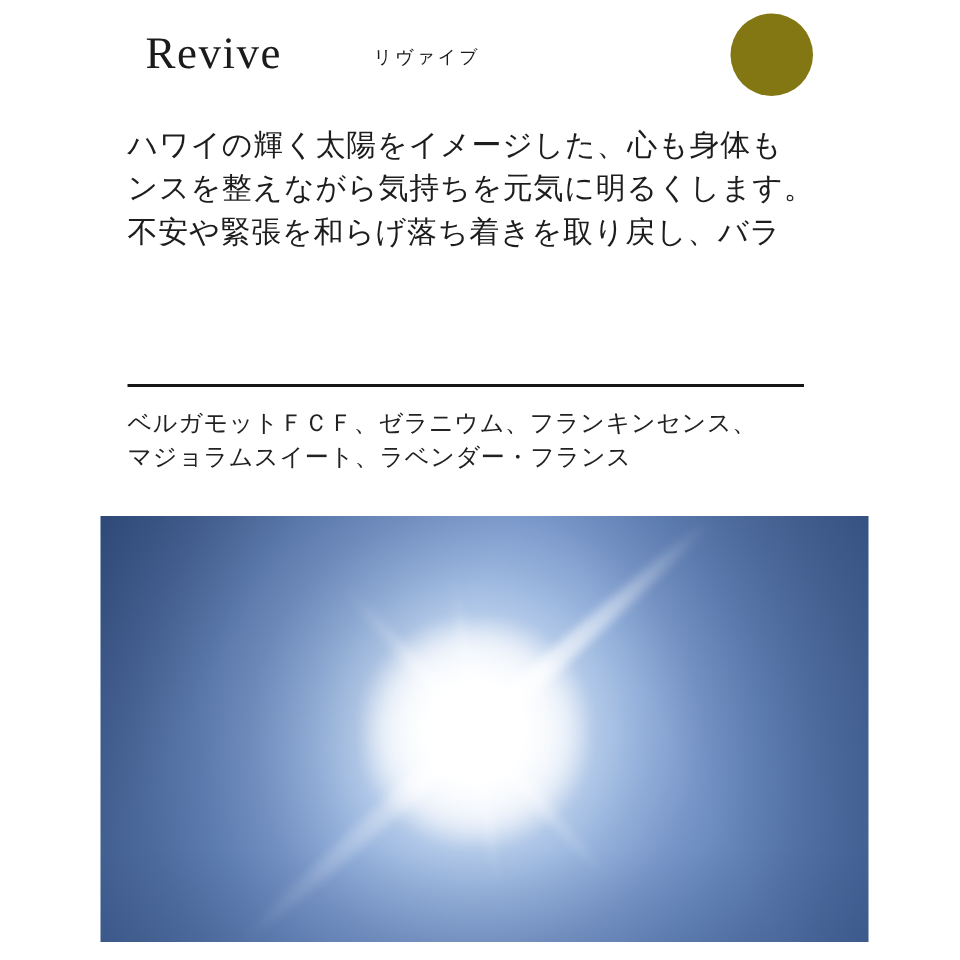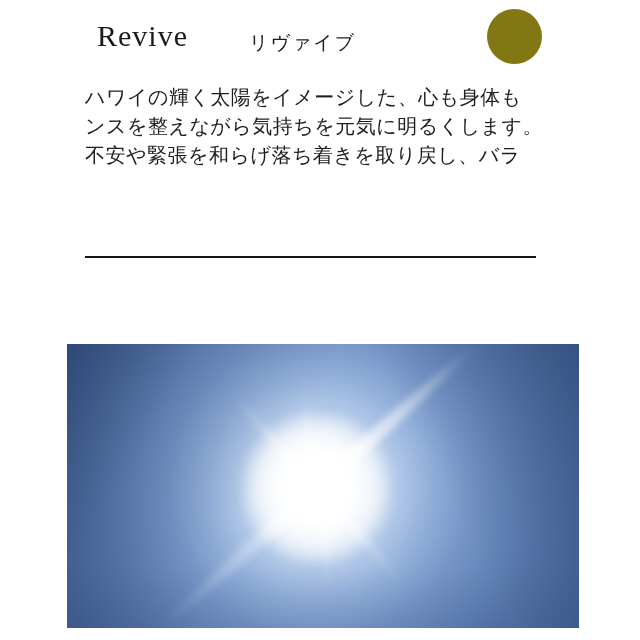--- a/index.html
+++ b/index.html
@@ -24,21 +24,21 @@
     font-size: 30px;
     font-weight: 400;
     letter-spacing: 1px;
     color: #1b1b1b;
     line-height: 1.1;
   }
   .title-ja {
     position: absolute;
     left: 249px;
     top: 30px;
-    font-size: 19px;
+    font-size: 12px;
     letter-spacing: 2px;
     color: #1b1b1b;
   }
   .accent-dot {
     position: absolute;
     left: 487px;
     top: 9px;
     width: 55px;
     height: 55px;
     border-radius: 50%;
@@ -184,20 +184,24 @@
 
   <div class="desc">
     <span>ハワイの輝く太陽をイメージした、心も身体も</span>
     <span>ンスを整えながら気持ちを元気に明るくします。</span>
     <span>不安や緊張を和らげ落ち着きを取り戻し、バラ</span>
   </div>
 
 
   <div class="divider"></div>
 
+  <div class="ingredients">
+    <span>ベルガモットＦＣＦ、ゼラニウム、フランキンセンス、</span>
+    <span>マジョラムスイート、ラベンダー・フランス</span>
+  </div>
 
   <div class="photo">
     <div class="ray ray-main"></div>
     <div class="ray ray-cross"></div>
     <div class="ray ray-vertical"></div>
     <div class="sun-core"></div>
   </div>
 
 </div>
 

